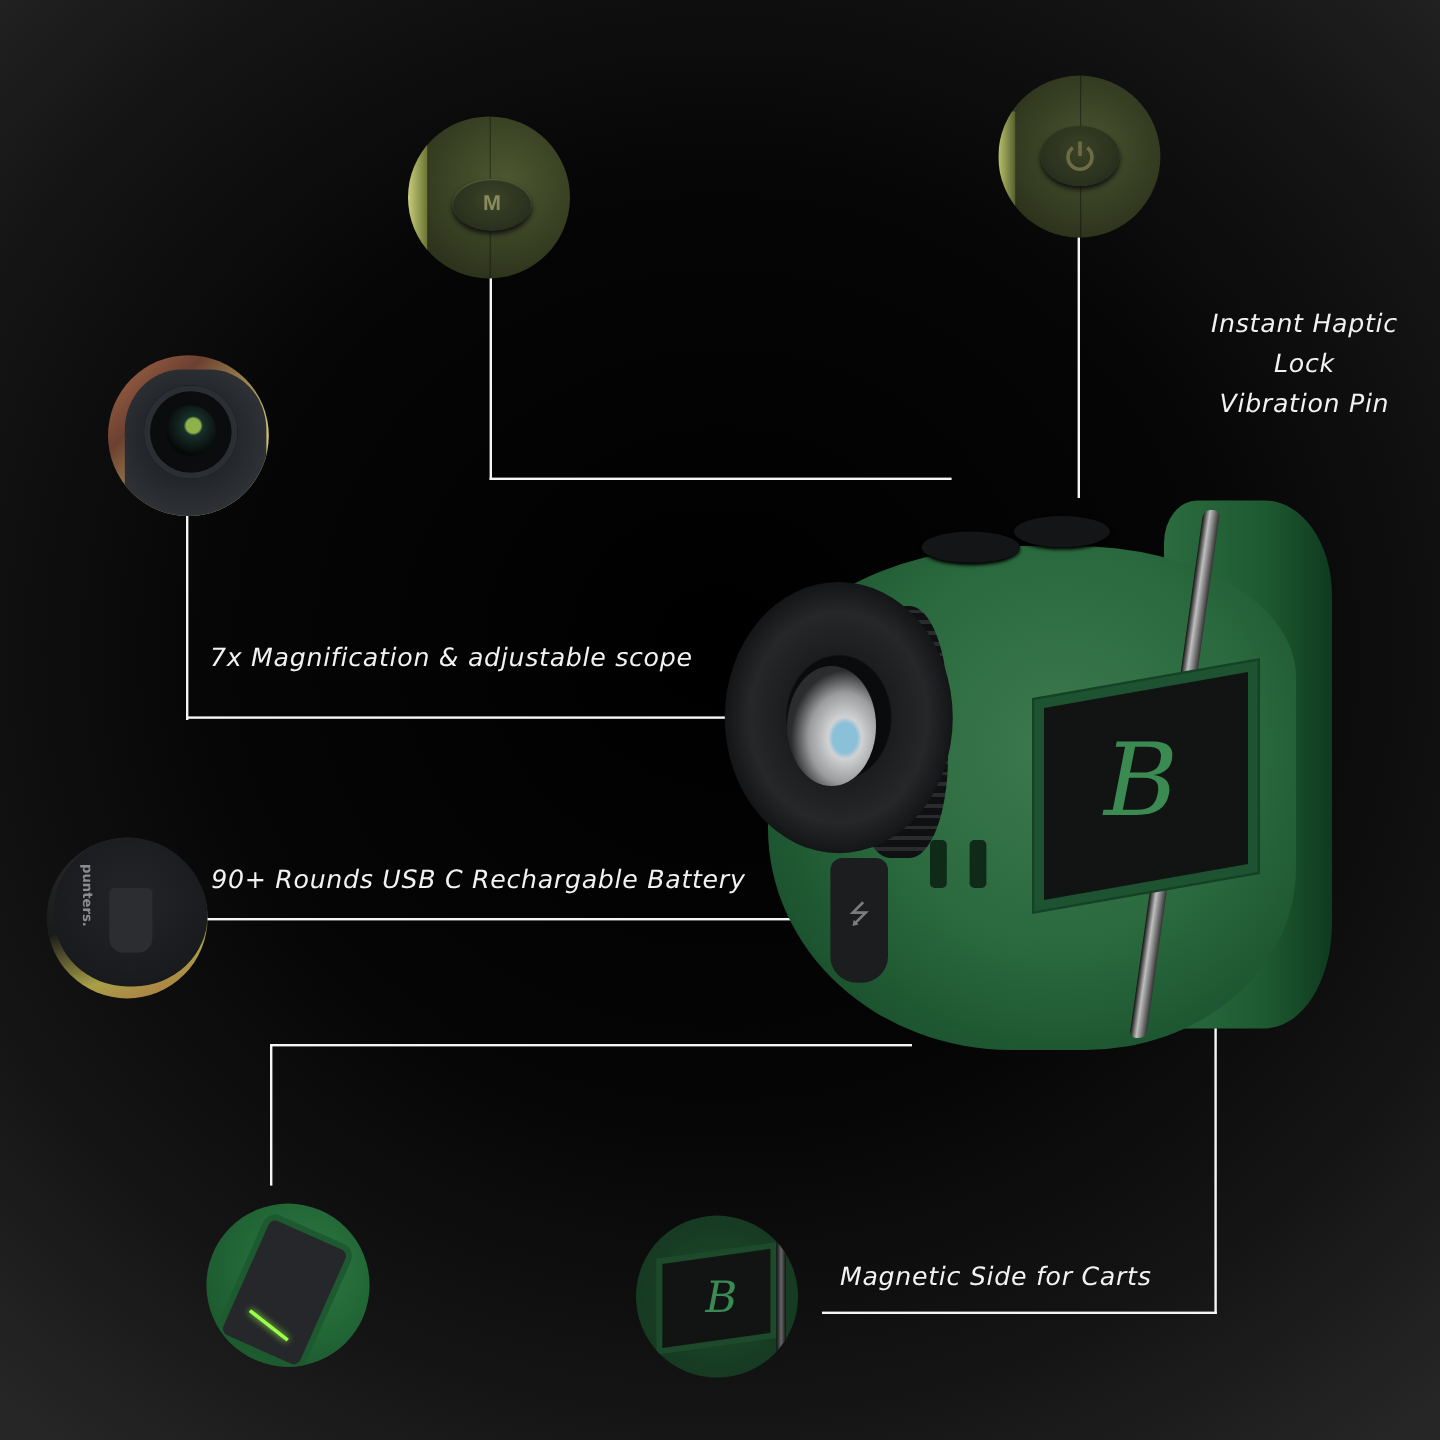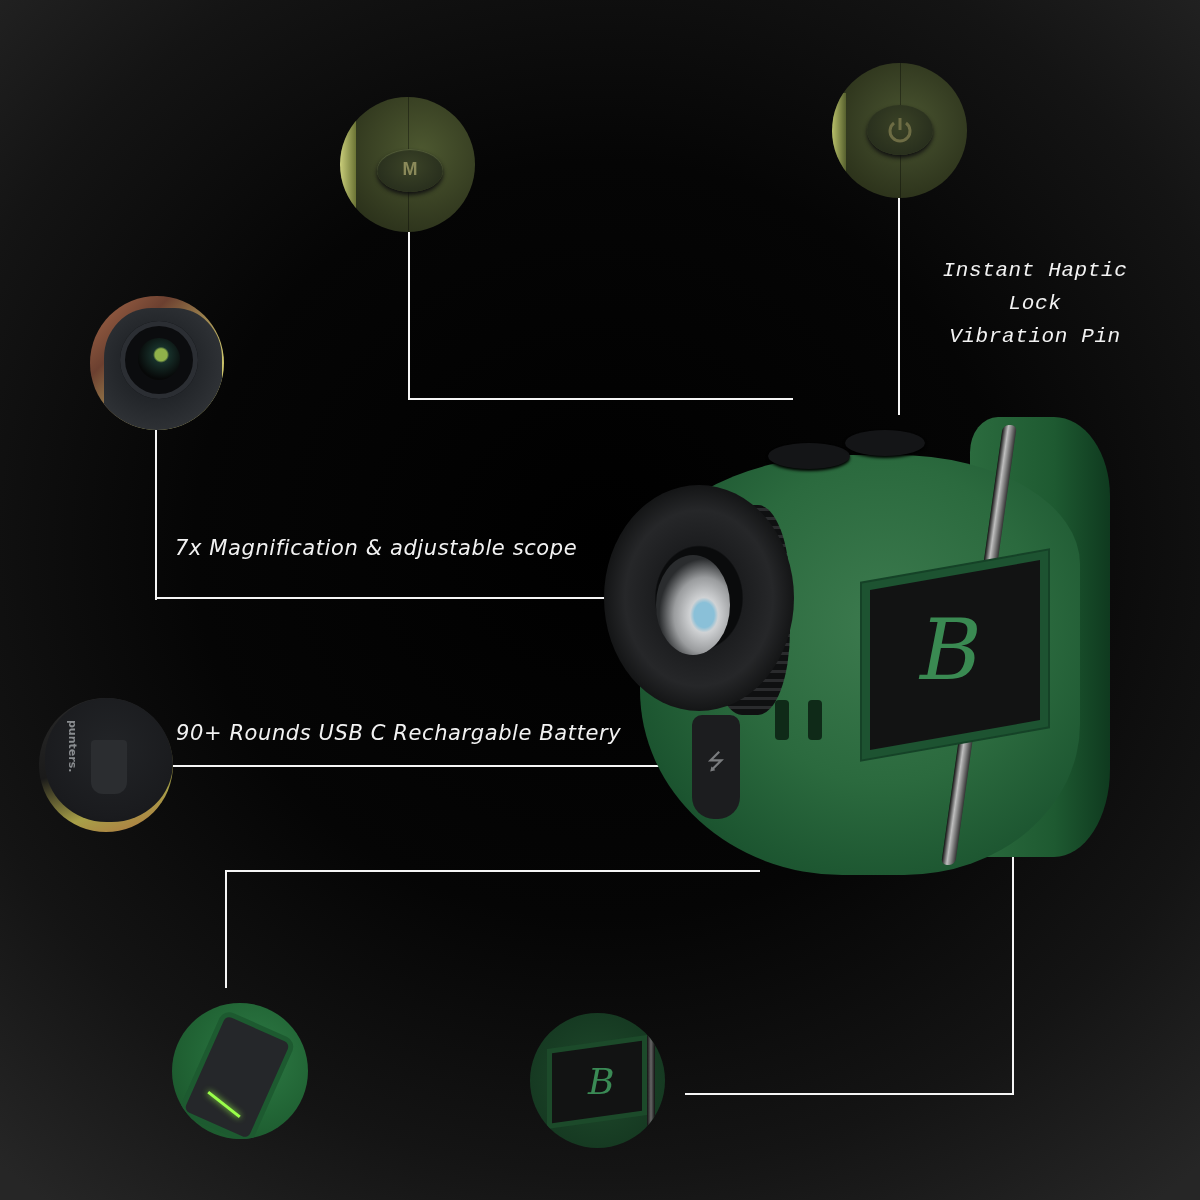--- a/index.html
+++ b/index.html
@@ -110,21 +110,21 @@
     <div class="edge"></div>
     <div class="seam"></div>
     <div class="pill">
       <svg width="28" height="30" viewBox="0 0 28 30">
         <path d="M8 8 A10 10 0 1 0 20 8" fill="none" stroke="#6d6c44" stroke-width="3"></path>
         <line x1="14" y1="3" x2="14" y2="15" stroke="#6d6c44" stroke-width="3"></line>
       </svg>
     </div>
   </div>
   <div class="line" style="left:898px; top:198px; width:2px; height:217px;"></div>
-  <div class="label center" style="left:935px; top:254px; width:200px;font-family:Liberation Mono, monospace;">
+  <div class="label center" style="left:987px; top:254px; width:200px;">
     <div>Instant Haptic</div>
     <div>Lock</div>
     <div>Vibration Pin</div>
   </div>
 
   <div class="thumb thumb-lens">
     <div class="body"></div>
     <div class="ring1"></div>
     <div class="ring2"></div>
   </div>
@@ -147,20 +147,21 @@
   <div class="line" style="left:225px; top:870px; width:535px; height:2px;"></div>
   <div class="line" style="left:225px; top:870px; width:2px; height:118px;"></div>
 
   <div class="thumb thumb-mag">
     <div class="screen"></div>
     <div class="strip"></div>
     <div class="b">B</div>
   </div>
   <div class="line" style="left:1012px; top:720px; width:2px; height:375px;"></div>
   <div class="line" style="left:685px; top:1093px; width:329px; height:2px;"></div>
+  <div class="label" style="left:700px; top:1052px;">Magnetic Side for Carts</div>
 
   <div class="device">
     <div class="back"></div>
     <div class="body"></div>
     <div class="band"></div>
     <div class="btn" style="left:168px; top:28px; width:82px;"></div>
     <div class="btn" style="left:245px; top:15px; width:80px;"></div>
     <div class="panel"></div>
     <div class="logo">B</div>
     <div class="knurl"></div>

